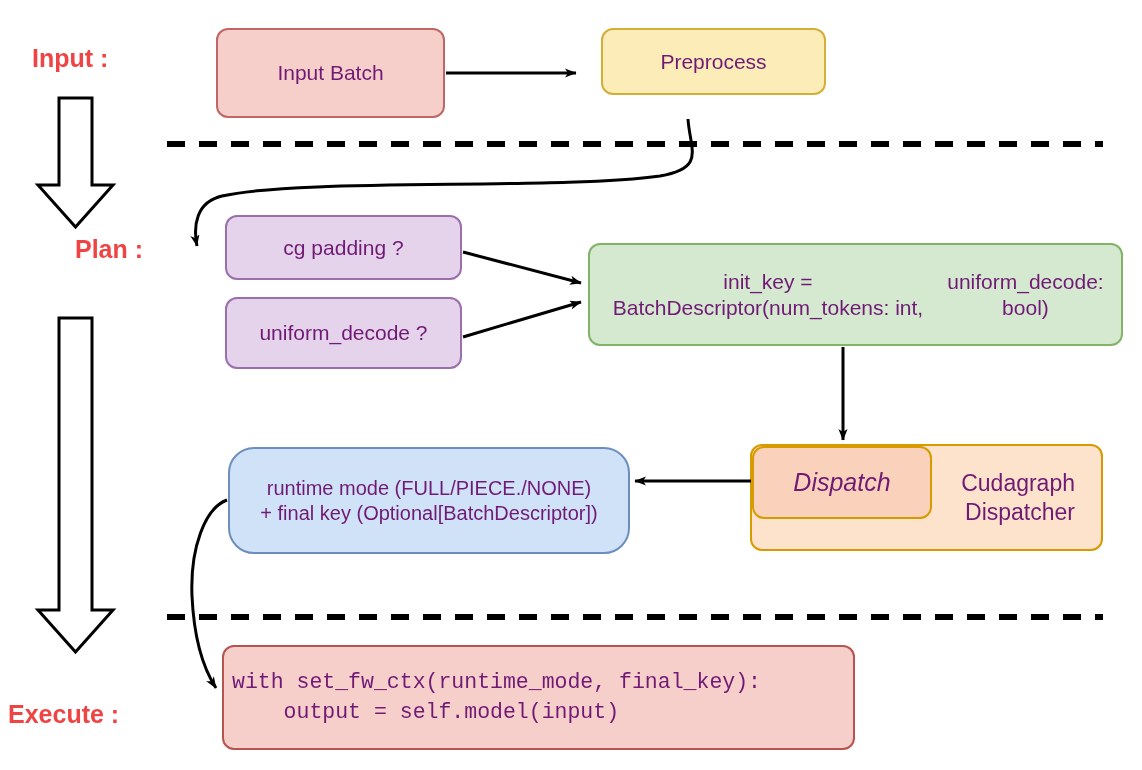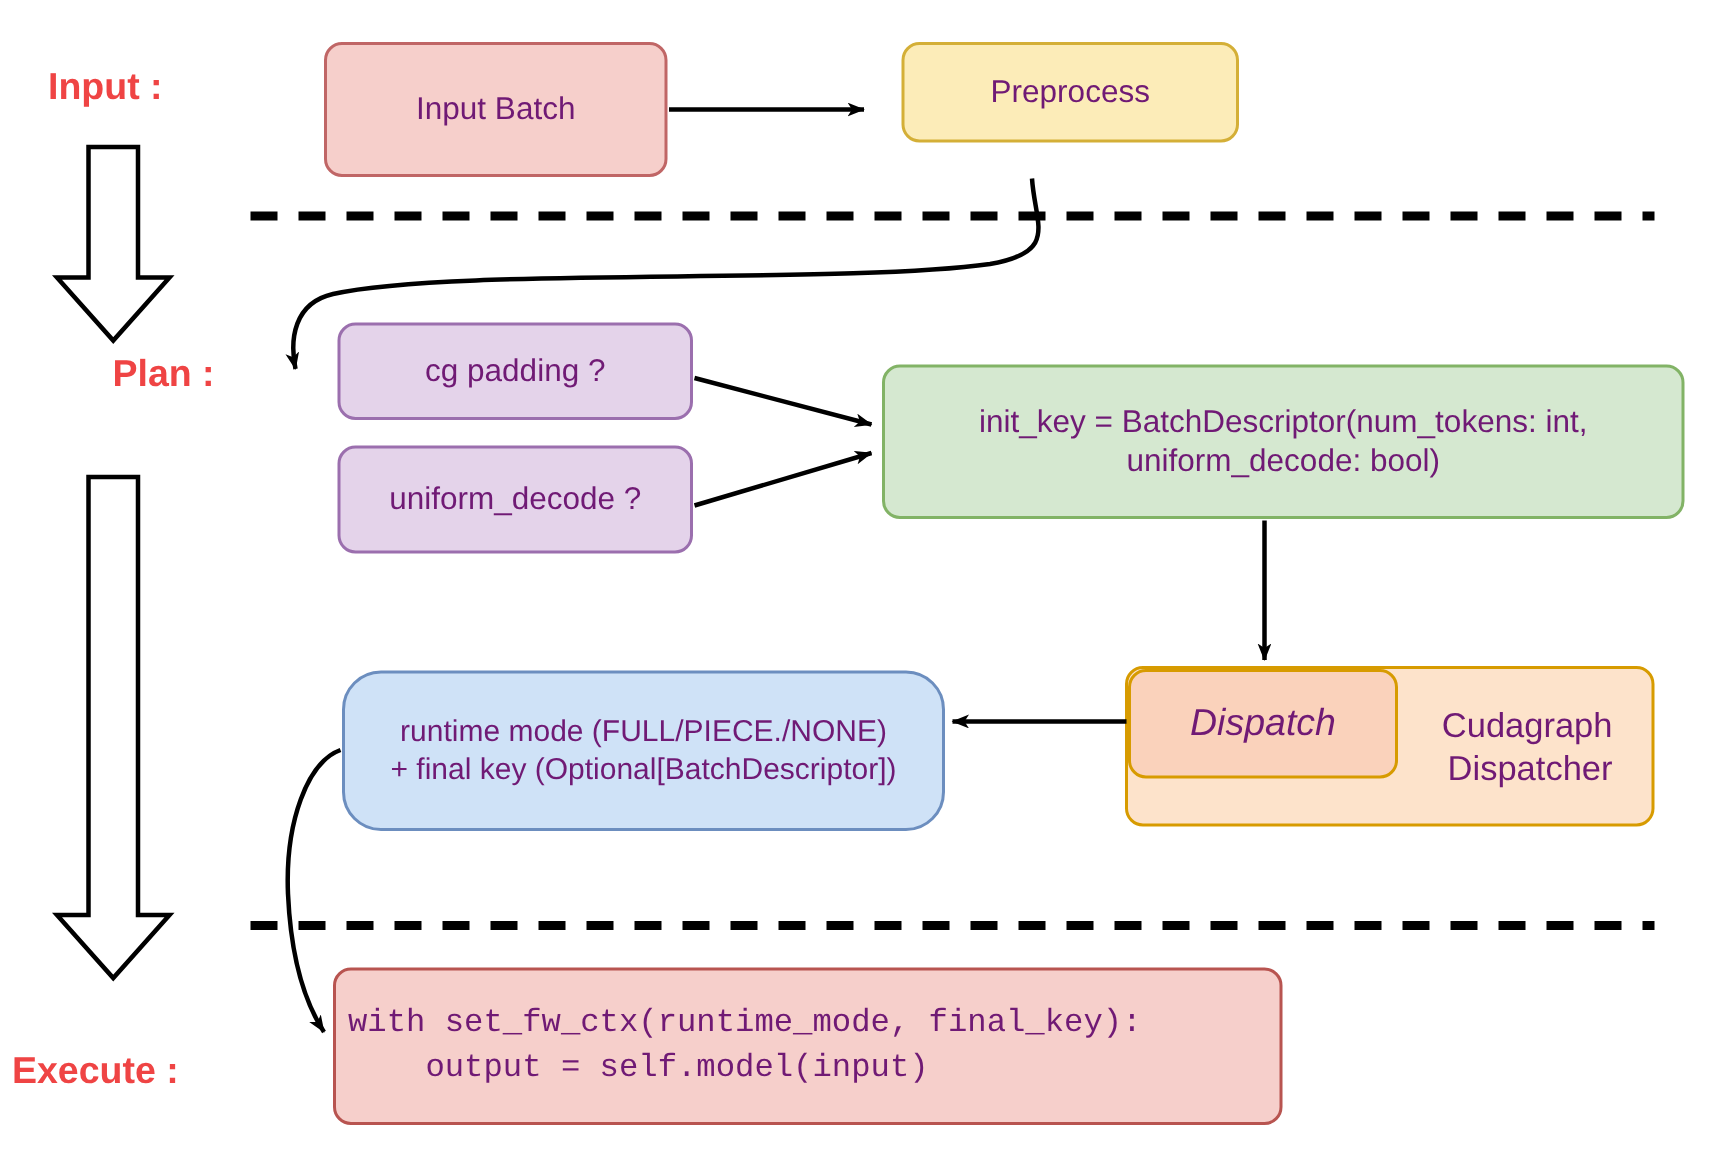--- a/index.html
+++ b/index.html
@@ -76,21 +76,21 @@
   <div class="stage-label" style="left:8px; top:668px;margin-top:32px;">Execute :</div>
 
   <div class="node" style="left:216px; top:28px; width:229px; height:90px; background:#f6cfcb; border-color:#c06666;">Input Batch</div>
 
   <div class="node" style="left:601px; top:28px; width:225px; height:67px; background:#fcecb8; border-color:#d4af37;">Preprocess</div>
 
   <div class="node" style="left:225px; top:215px; width:237px; height:65px; background:#e4d3ea; border-color:#9b6fae;">cg padding ?</div>
 
   <div class="node" style="left:225px; top:297px; width:237px; height:72px; background:#e4d3ea; border-color:#9b6fae;">uniform_decode ?</div>
 
-  <div class="node" style="left:588px; top:243px; width:535px; height:103px; background:#d5e8d0; border-color:#82b366; flex-direction:column;">
+  <div class="node" style="left:588px; top:243px; width:535px; height:103px; background:#d5e8d0; border-color:#82b366; flex-direction:row;">
     <span>init_key = BatchDescriptor(num_tokens: int,</span>
     <span>uniform_decode: bool)</span>
   </div>
 
   <div class="node group-label" style="left:750px; top:444px; width:353px; height:107px; background:#fde3cb; border-color:#d79b00; flex-direction:column; align-items:flex-end; justify-content:center;">
     <span>Cudagraph</span>
     <span>Dispatcher</span>
   </div>
 
   <div class="node" style="left:752px; top:446px; width:180px; height:73px; background:#fad2bb; border-color:#d79b00; font-size:25px;font-style:italic;">Dispatch</div>

